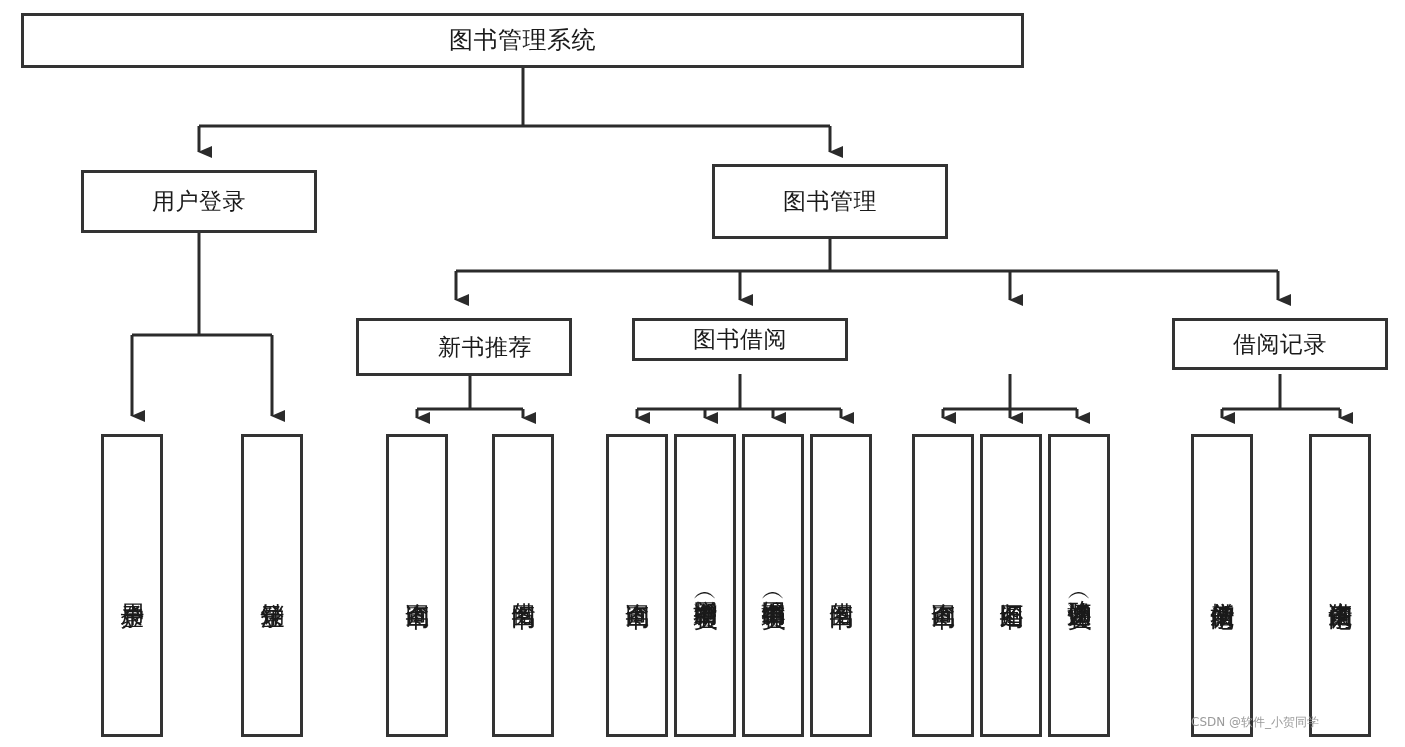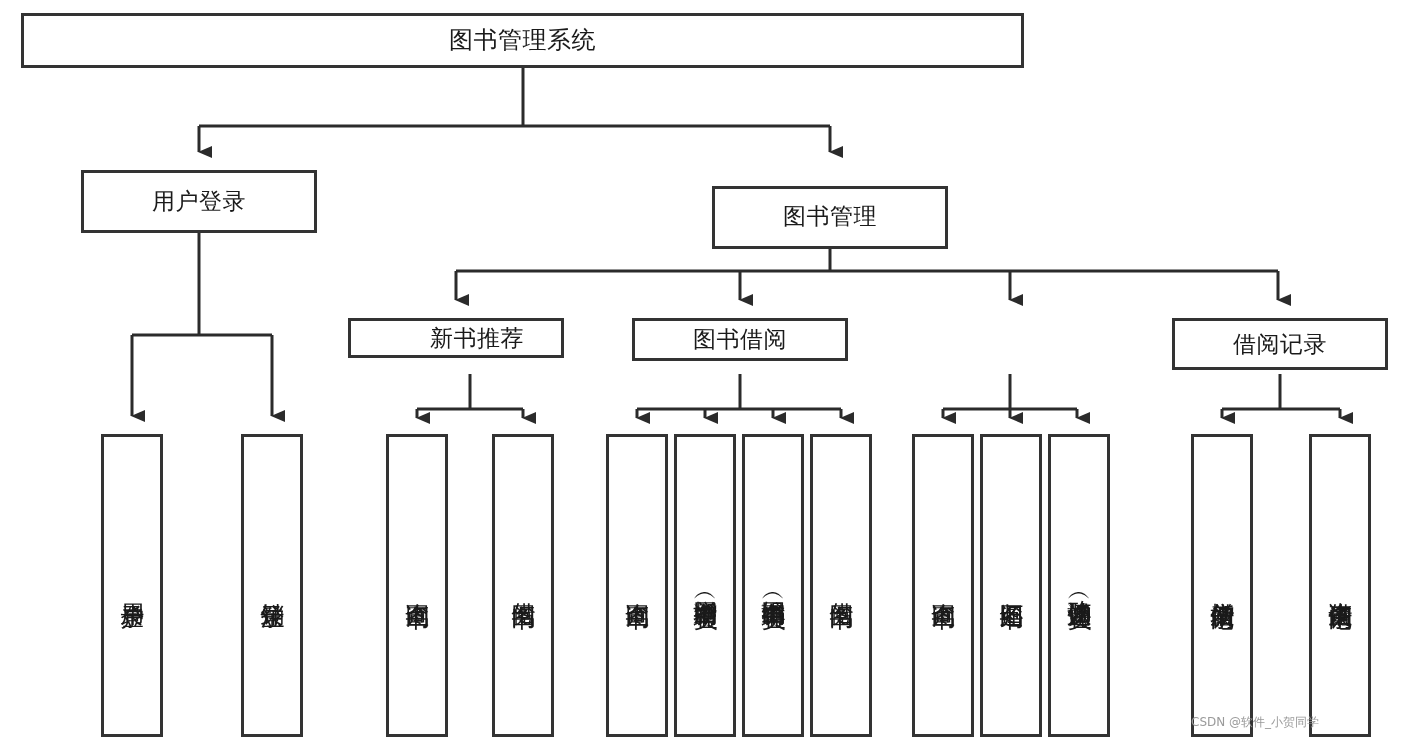--- a/index.html
+++ b/index.html
@@ -133,25 +133,25 @@
     <path class="conn" d="M1340,409 L1340,418" marker-end="url(#ah)"></path>
   </svg>
 
   <div class="node" id="root-node" style="left:21px; top:13px; width:1003px; height:55px;">
     <span class="label">图书管理系统</span>
   </div>
 
   <div class="node" style="left:81px; top:170px; width:236px; height:63px;">
     <span class="label">用户登录</span>
   </div>
-  <div class="node" style="left:712px; top:186px; width:236px; height:63px;font-family:Liberation Serif, serif;">
+  <div class="node" style="left:712px; top:164px; width:236px; height:75px;">
     <span class="label">图书管理</span>
   </div>
 
-  <div class="node" style="left:348px; top:318px; width:216px; height:40px;padding-left:42px;">
+  <div class="node" style="left:356px; top:318px; width:216px; height:58px;padding-left:42px;">
     <span class="label">新书推荐</span>
   </div>
   <div class="node" style="left:632px; top:318px; width:216px; height:43px;">
     <span class="label">图书借阅</span>
   </div>
   <div class="node" style="left:1172px; top:318px; width:216px; height:52px;">
     <span class="label">借阅记录</span>
   </div>
 
   <div class="node vert" style="left:101px; top:434px; width:62px; height:303px;">

